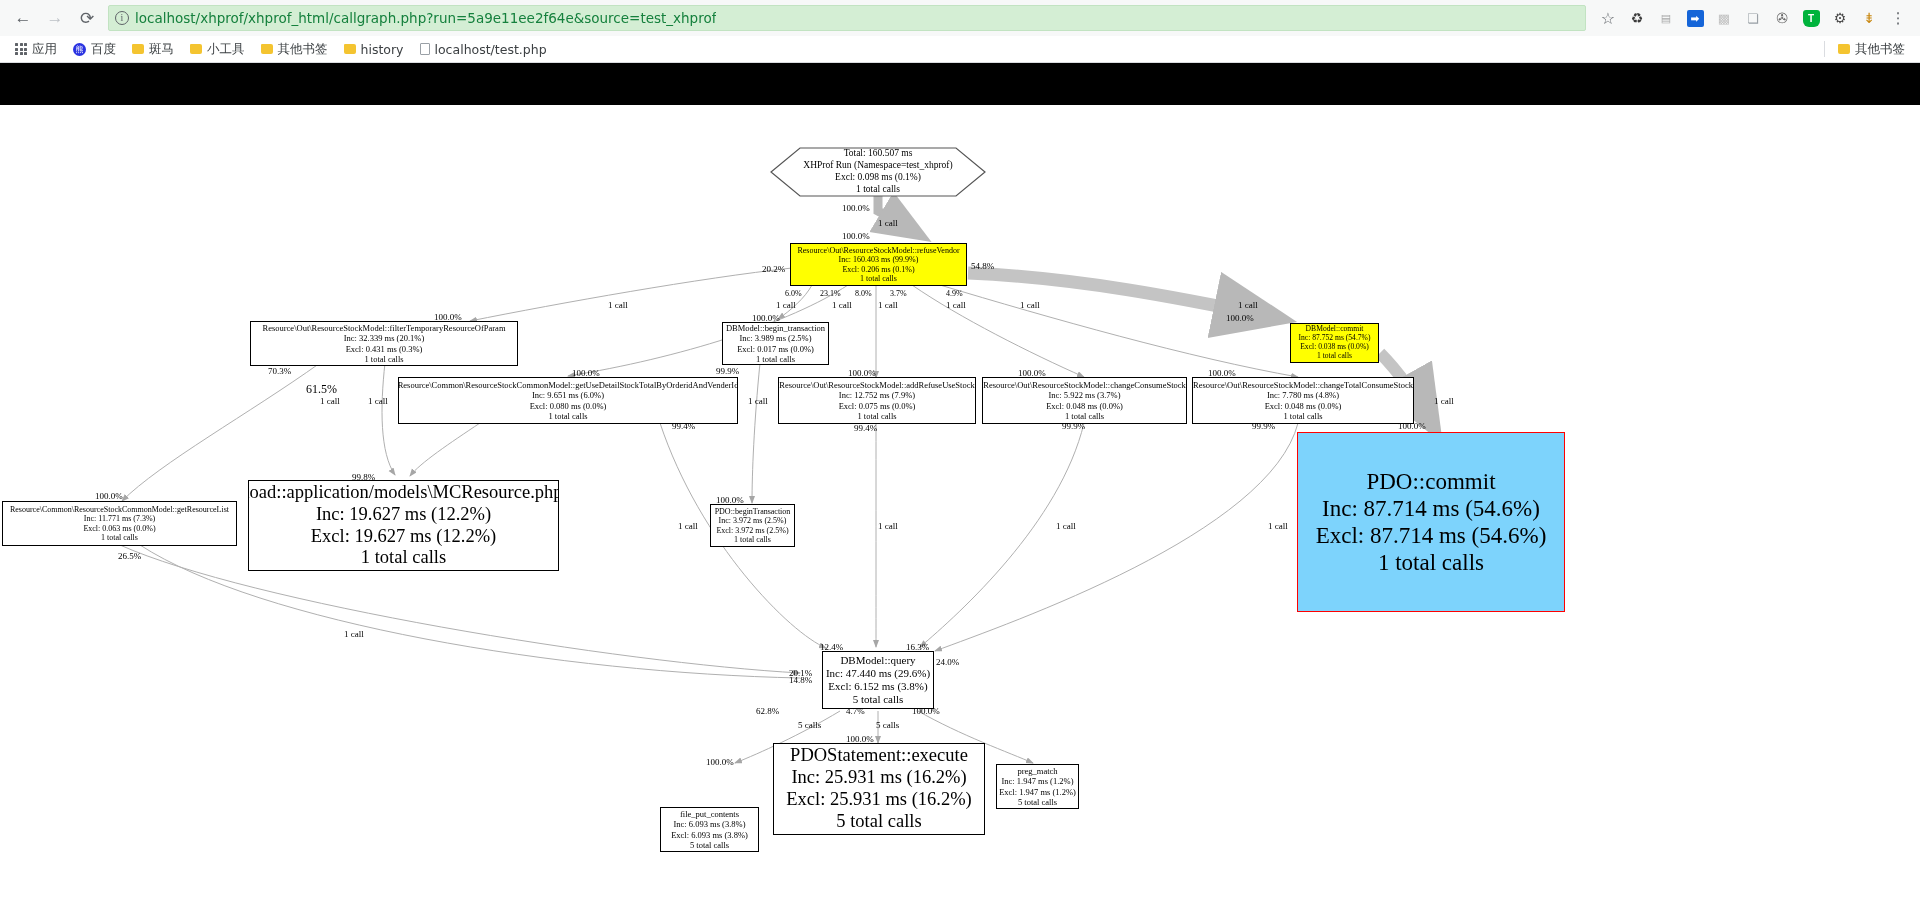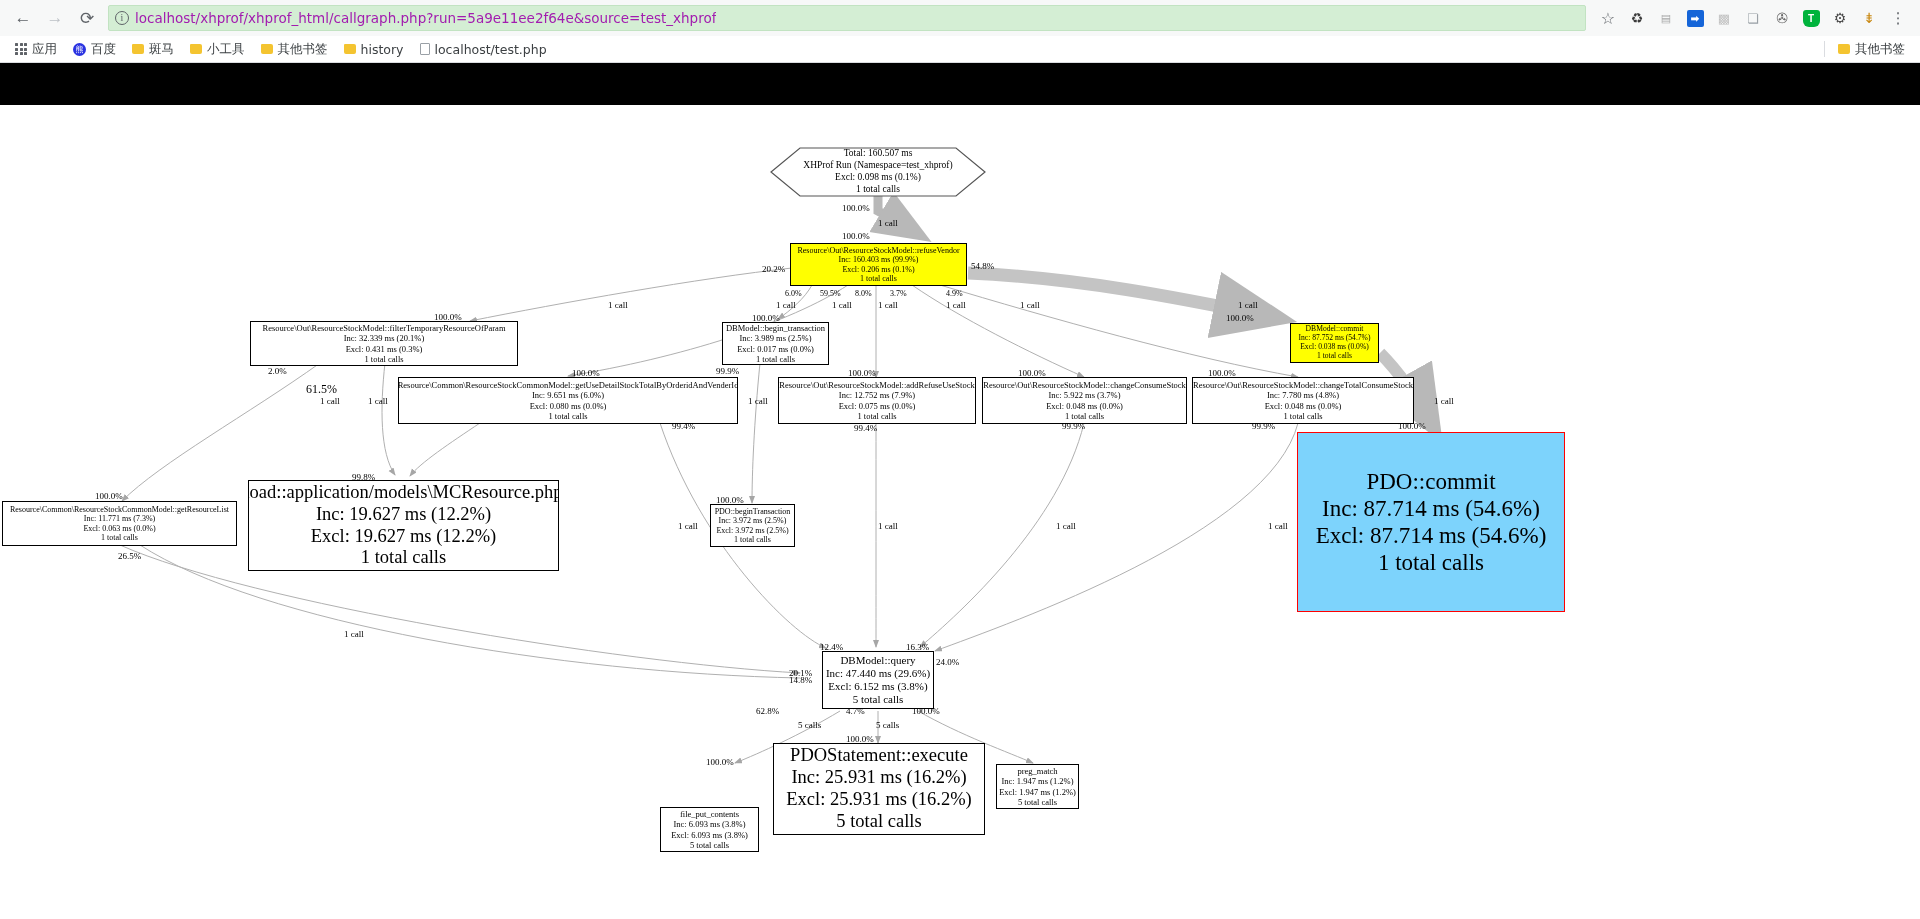--- a/index.html
+++ b/index.html
@@ -30,21 +30,21 @@
     background: #d4eed4; border: 1px solid #c2e3c2; border-radius: 2px;
     display: flex; align-items: center; padding: 0 6px; gap: 6px;
     min-width: 0;
   }
   #info-icon {
     width: 14px; height: 14px; border: 1.4px solid #5f6368;
     border-radius: 50%; color: #5f6368; font-size: 10px; line-height: 11px;
     text-align: center; flex: none; font-family: "Liberation Serif", serif;
   }
   #url-text {
-    font-size: 13.5px; color: #a21caf; white-space: nowrap;
+    font-size: 13.5px; color: #15803d; white-space: nowrap;
     overflow: hidden; text-overflow: ellipsis;
     font-family: "DejaVu Sans", sans-serif;
   }
 
   #toolbar-icons { display: flex; align-items: center; gap: 1px; flex: none; }
   .tb-icon {
     width: 28px; height: 28px; display: flex; align-items: center;
     justify-content: center; font-size: 15px; color: #5f6368;
   }
   .ext-sq {
@@ -400,37 +400,37 @@
 
     <div class="edge-label" style="left:762px;top:201px;font-size:9px;">20.2%</div>
     <div class="edge-label" style="left:608px;top:237px;font-size:9px;">1 call</div>
 
     <div class="edge-label" style="left:971px;top:198px;font-size:9px;">54.8%</div>
     <div class="edge-label" style="left:1238px;top:237px;font-size:9px;">1 call</div>
 
     <div class="edge-label" style="left:785px;top:226px;font-size:8px;">6.0%</div>
     <div class="edge-label" style="left:776px;top:237px;font-size:9px;">1 call</div>
 
-    <div class="edge-label" style="left:820px;top:226px;font-size:8px;">59.5%</div>
+    <div class="edge-label" style="left:820px;top:226px;font-size:8px;">23.1%</div>
     <div class="edge-label" style="left:832px;top:237px;font-size:9px;">1 call</div>
 
     <div class="edge-label" style="left:855px;top:226px;font-size:8px;">8.0%</div>
     <div class="edge-label" style="left:878px;top:237px;font-size:9px;">1 call</div>
 
     <div class="edge-label" style="left:890px;top:226px;font-size:8px;">3.7%</div>
     <div class="edge-label" style="left:946px;top:237px;font-size:9px;">1 call</div>
 
     <div class="edge-label" style="left:922px;top:226px;font-size:8px;padding-left:24px;">4.9%</div>
     <div class="edge-label" style="left:1020px;top:237px;font-size:9px;">1 call</div>
 
     <div class="edge-label" style="left:434px;top:249px;font-size:9px;">100.0%</div>
     <div class="edge-label" style="left:752px;top:250px;font-size:9px;">100.0%</div>
     <div class="edge-label" style="left:1226px;top:250px;font-size:9px;">100.0%</div>
 
-    <div class="edge-label" style="left:268px;top:303px;font-size:9px;">2.0%</div>
+    <div class="edge-label" style="left:268px;top:303px;font-size:9px;">70.3%</div>
     <div class="edge-label" style="left:320px;top:333px;font-size:9px;">1 call</div>
 
     <div class="edge-label" style="left:306px;top:319px;font-size:12px;">61.5%</div>
     <div class="edge-label" style="left:368px;top:333px;font-size:9px;">1 call</div>
 
     <div class="edge-label" style="left:572px;top:305px;font-size:9px;">100.0%</div>
     <div class="edge-label" style="left:748px;top:333px;font-size:9px;">1 call</div>
 
     <div class="edge-label" style="left:848px;top:305px;font-size:9px;">100.0%</div>
     <div class="edge-label" style="left:1018px;top:305px;font-size:9px;">100.0%</div>

